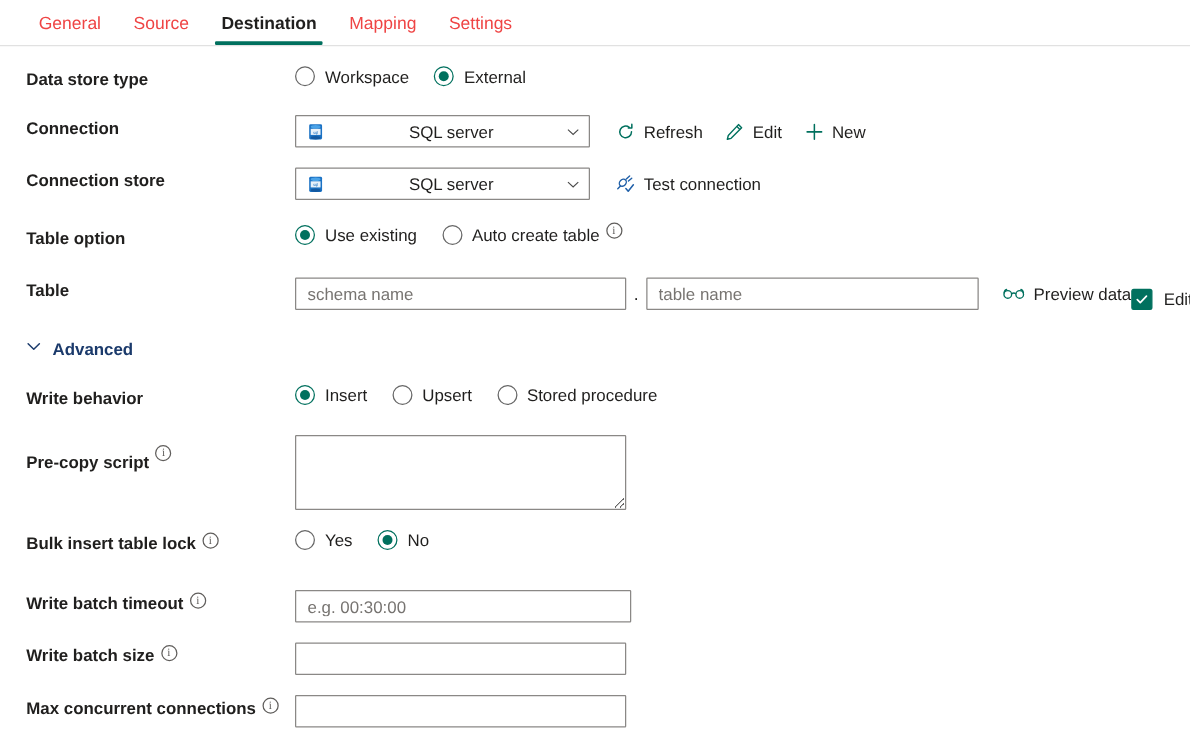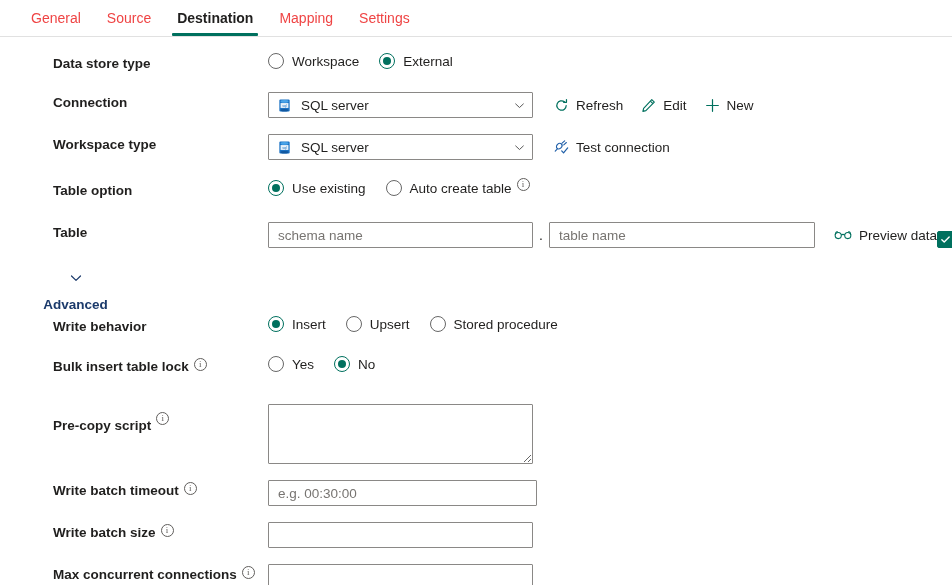--- a/index.html
+++ b/index.html
@@ -40,21 +40,20 @@
     border-radius: 1px;
   }
 
   
   .form { padding: 16px 0 0 0; position: relative; }
   .row {
     display: flex;
     align-items: flex-start;
     min-height: 30px;
     margin-bottom: 9px;
-    padding-left: 32px;
   }
   .label {
     width: 236px;
     padding-left: 21px;
     font-size: 13.5px;
     font-weight: bold;
     color: #201f1e;
     line-height: 22px;
     display: flex;
     align-items: center;
@@ -122,29 +121,30 @@
     font-family: "Liberation Sans", sans-serif;
     color: #201f1e;
     padding: 0 9px;
     outline: none;
     border-radius: 1px;
   }
   .inp::placeholder { color: #777471; opacity: 1; }
 
   
   .dropdown {
-    width: 265px;
+    width: 236px;
     height: 26px;
     border: 1px solid #8a8886;
     background: #fff;
     display: flex;
     align-items: center;
     padding: 0 7px 0 8px;
     cursor: pointer;
     border-radius: 1px;
+    text-align: center;
   }
   .dd-text { font-size: 13.5px; color: #201f1e; margin-left: 9px; flex: 1; }
   .chev { color: #4a4a4a; display: flex; }
   .sqlicon { width: 15px; height: 15px; flex: 0 0 15px; display: block; }
 
   
   .cmds { display: flex; align-items: center; margin-left: 21px; }
   .cmd {
     display: flex; align-items: center;
     gap: 7px;
@@ -167,24 +167,23 @@
     flex: 0 0 17px;
   }
   .cbox svg { display: block; }
   .cbox-label { font-size: 13.5px; color: #201f1e; }
 
   
   .advanced {
     display: flex; align-items: center;
     gap: 9px;
     padding-left: 21px;
-    margin: 18px 0 4px 0;
+    margin: 18px 0 20px 0;
     cursor: pointer;
     width: 130px;
-    flex-direction: column;
   }
   .advanced .txt { font-size: 13.5px; font-weight: bold; color: #1b3a6b; }
 
   
   .ta {
     width: 265px; height: 60px;
     border: 1px solid #8a8886;
     background: #fff;
     resize: vertical;
     font-family: "Liberation Sans", sans-serif;
@@ -286,21 +285,21 @@
             </svg>
           </span>
           <span>New</span>
         </div>
       </div>
     </div>
   </div>
 
   <div class="row" style="margin-bottom:16px;">
     <div class="label">
-      <span>Workspace type</span>
+      <span>Connection store</span>
     </div>
     <div class="ctrl">
       <div class="dropdown">
         <span class="sqlicon">
           <svg viewBox="0 0 16 16" width="15" height="15">
             <rect x="2.5" y="1.5" width="11" height="13" rx="1.2" fill="#1b72c4"></rect>
             <ellipse cx="8" cy="3.6" rx="4.2" ry="1.5" fill="#4aa3e8"></ellipse>
             <rect x="3.8" y="5.4" width="8.4" height="5.2" fill="#ffffff" opacity="0.9"></rect>
             <text x="8" y="9.6" font-size="3.6" text-anchor="middle" fill="#1b72c4" font-family="Liberation Sans, sans-serif">sql</text>
             <ellipse cx="8" cy="13" rx="4.2" ry="1.4" fill="#1258a0"></ellipse>
@@ -406,49 +405,49 @@
           <span class="lbl">Upsert</span>
         </div>
         <div class="radio">
           <span class="dot"></span>
           <span class="lbl">Stored procedure</span>
         </div>
       </div>
     </div>
   </div>
 
-  <div class="row" style="margin-bottom:18px;">
-    <div class="label">
-      <span>Bulk insert table lock</span>
-      <span class="info"></span>
-    </div>
-    <div class="ctrl">
-      <div class="radio-group">
-        <div class="radio">
-          <span class="dot"></span>
-          <span class="lbl">Yes</span>
-        </div>
-        <div class="radio sel">
-          <span class="dot"></span>
-          <span class="lbl">No</span>
-        </div>
-      </div>
-    </div>
-  </div>
-
   <div class="row" style="margin-bottom:16px;">
     <div class="label" style="align-items:flex-start; padding-top:11px;">
       <span>Pre-copy script</span>
       <span class="info" style="top:-3px;"></span>
     </div>
     <div class="ctrl">
       <textarea class="ta" placeholder="" style=""></textarea>
     </div>
   </div>
 
+  <div class="row" style="margin-bottom:18px;">
+    <div class="label">
+      <span>Bulk insert table lock</span>
+      <span class="info"></span>
+    </div>
+    <div class="ctrl">
+      <div class="radio-group">
+        <div class="radio">
+          <span class="dot"></span>
+          <span class="lbl">Yes</span>
+        </div>
+        <div class="radio sel">
+          <span class="dot"></span>
+          <span class="lbl">No</span>
+        </div>
+      </div>
+    </div>
+  </div>
+
   <div class="row" style="margin-bottom:12px;">
     <div class="label">
       <span>Write batch timeout</span>
       <span class="info"></span>
     </div>
     <div class="ctrl">
       <input class="inp" style="width: 269px;" placeholder="e.g. 00:30:00">
     </div>
   </div>
 

